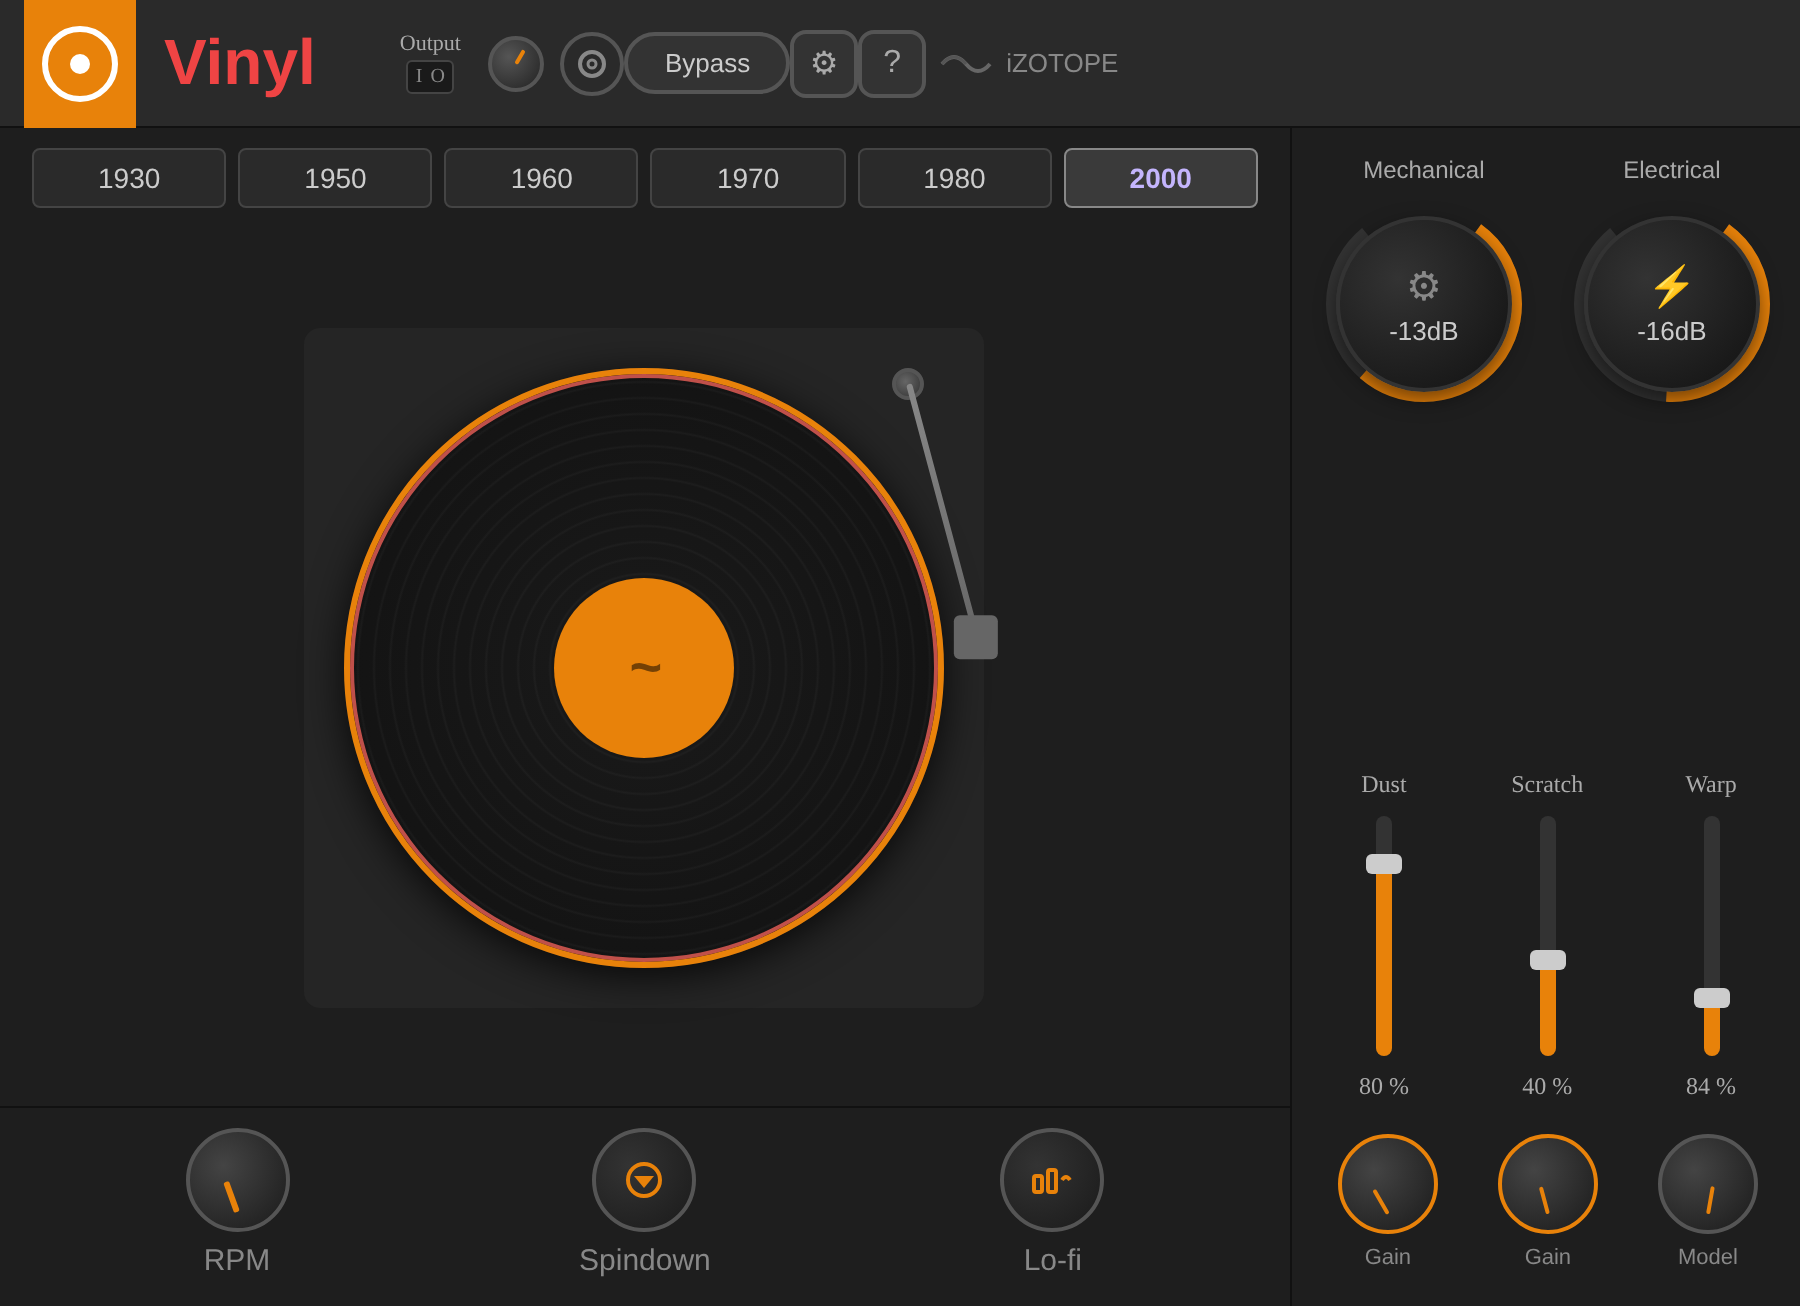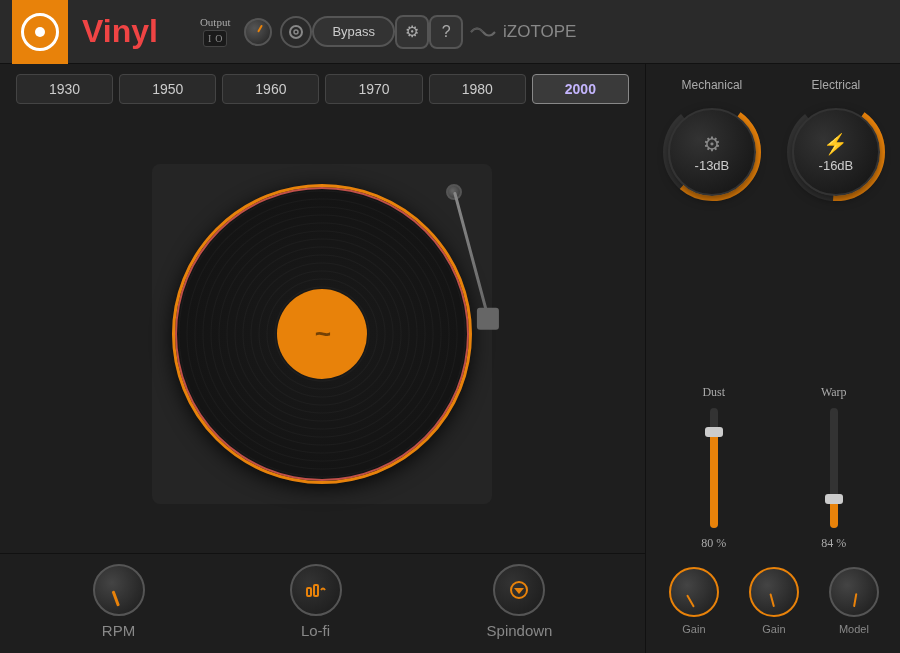--- a/index.html
+++ b/index.html
@@ -130,21 +130,21 @@
       justify-content: center;
       font-size: 16px;
       color: #aaa;
       cursor: pointer;
     }
     .izotope-logo {
       display: flex;
       align-items: center;
       gap: 6px;
       color: #888;
-      font-size: 17px;
+      font-size: 13px;
       margin-left: 6px;
     }
 
     
     .main {
       display: flex;
       height: calc(653px - 64px);
     }
 
     
@@ -571,35 +571,35 @@
     </div>
 
     <div class="bottom-controls">
       <div class="control-item">
         <div class="knob-large knob-rpm"></div>
         <span class="control-label">RPM</span>
       </div>
       <div class="control-item">
         <div class="icon-control">
           <svg width="24" height="24" viewBox="0 0 24 24">
+            <circle cx="12" cy="12" r="8" stroke="#e8820a" stroke-width="2" fill="none"></circle>
+            <polygon points="12,16 7,10 17,10" fill="#e8820a"></polygon>
+          </svg>
+        </div>
+        <span class="control-label">Spindown</span>
+      </div>
+      <div class="control-item">
+        <div class="icon-control">
+          <svg width="24" height="24" viewBox="0 0 24 24">
             <rect x="3" y="10" width="4" height="8" fill="none" stroke="#e8820a" stroke-width="2" rx="1"></rect>
             <rect x="10" y="7" width="4" height="11" fill="none" stroke="#e8820a" stroke-width="2" rx="1"></rect>
             <path d="M17 12 Q19 9 21 12" stroke="#e8820a" stroke-width="2" fill="none"></path>
           </svg>
         </div>
         <span class="control-label">Lo-fi</span>
-      </div>
-      <div class="control-item">
-        <div class="icon-control">
-          <svg width="24" height="24" viewBox="0 0 24 24">
-            <circle cx="12" cy="12" r="8" stroke="#e8820a" stroke-width="2" fill="none"></circle>
-            <polygon points="12,16 7,10 17,10" fill="#e8820a"></polygon>
-          </svg>
-        </div>
-        <span class="control-label">Spindown</span>
       </div>
     </div>
   </div>
 
   <div class="right-panel">
 
     <div class="knob-row">
 
       <div class="knob-section">
         <span class="section-label">Mechanical</span>
@@ -638,20 +638,28 @@
 
       <div class="slider-item">
         <span class="slider-label">Dust</span>
         <div class="slider-track">
           <div class="slider-fill" style="height:80%;"></div>
           <div class="slider-thumb" style="bottom: 80%; transform: translate(-50%, 50%);"></div>
         </div>
         <span class="slider-value">80 %</span>
       </div>
 
+      <div class="slider-item">
+        <span class="slider-label">Scratch</span>
+        <div class="slider-track">
+          <div class="slider-fill" style="height:40%;"></div>
+          <div class="slider-thumb" style="bottom: 40%; transform: translate(-50%, 50%);"></div>
+        </div>
+        <span class="slider-value">40 %</span>
+      </div>
 
       <div class="slider-item">
         <span class="slider-label">Warp</span>
         <div class="slider-track">
           <div class="slider-fill" style="height:24%;"></div>
           <div class="slider-thumb" style="bottom: 24%; transform: translate(-50%, 50%);"></div>
         </div>
         <span class="slider-value">84 %</span>
       </div>
     </div>

